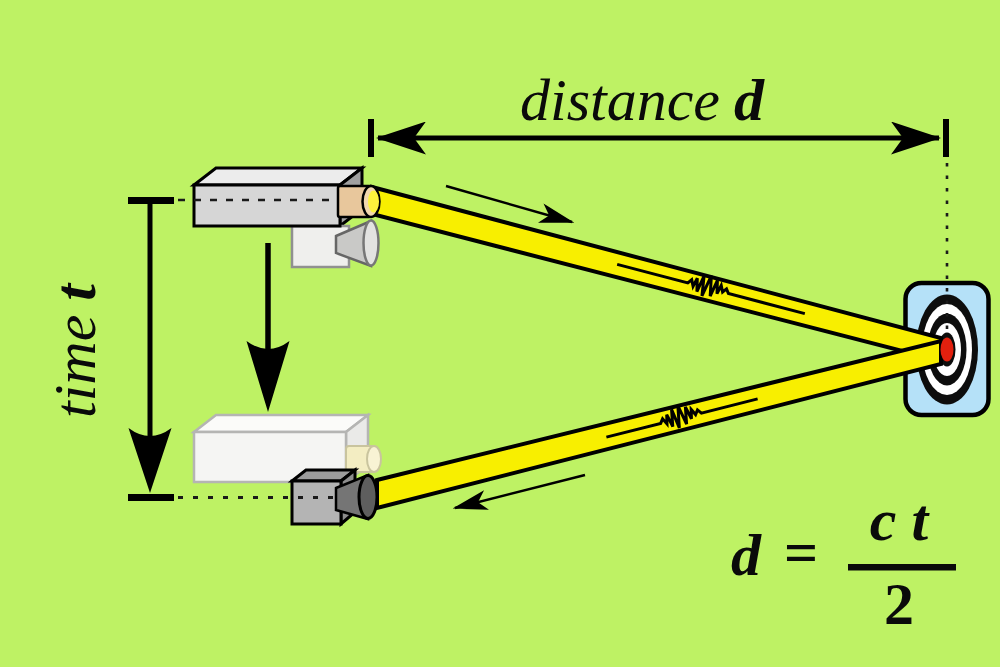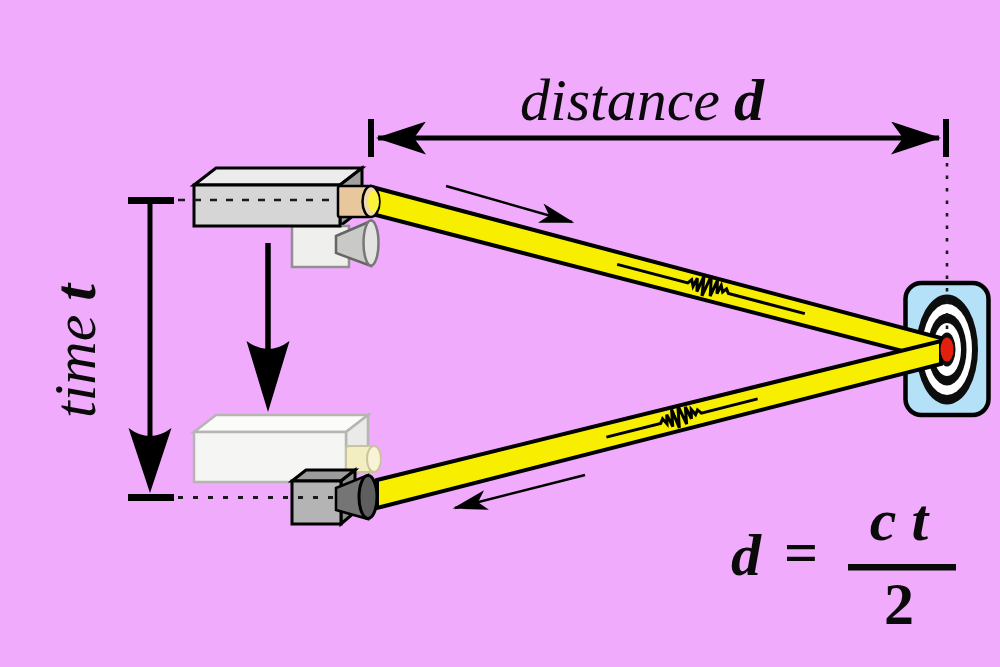--- a/index.html
+++ b/index.html
@@ -1,17 +1,17 @@
 <!DOCTYPE html>
 <html><head>
 <meta charset="utf-8">
 <style>
   html,body { margin:0; padding:0; background:#ffffff; }
   .stage {
-    position:relative; width:1000px; height:667px; background:#f0abfc;
+    position:relative; width:1000px; height:667px; background:#bef264;
     overflow:hidden; font-family:"Liberation Serif", serif;
   }
   svg { position:absolute; left:0; top:0; }
   .lbl   { font-family:"Liberation Serif", serif; font-style:italic; font-size:60px; fill:#0a0a0a; }
   .boldv { font-weight:bold; }
   .frm   { font-family:"Liberation Serif", serif; font-weight:bold; font-size:60px; fill:#0a0a0a; }
   .frm-it{ font-style:italic; }
   .outline3 { stroke:#000; stroke-width:3; }
 </style>
 </head>

